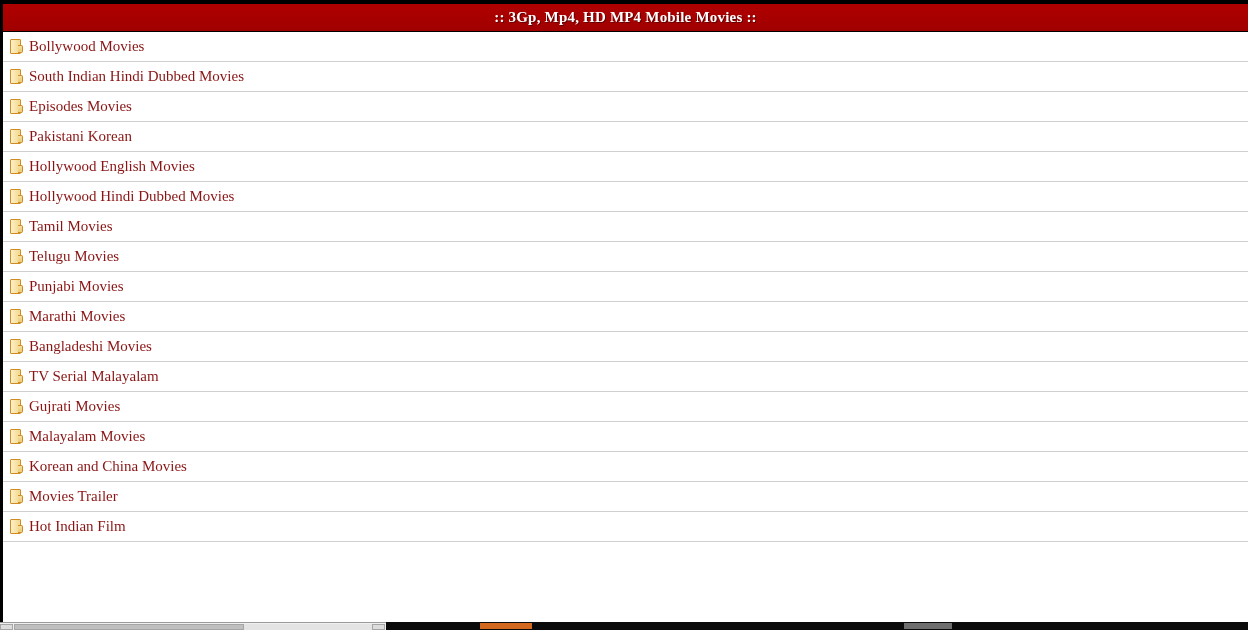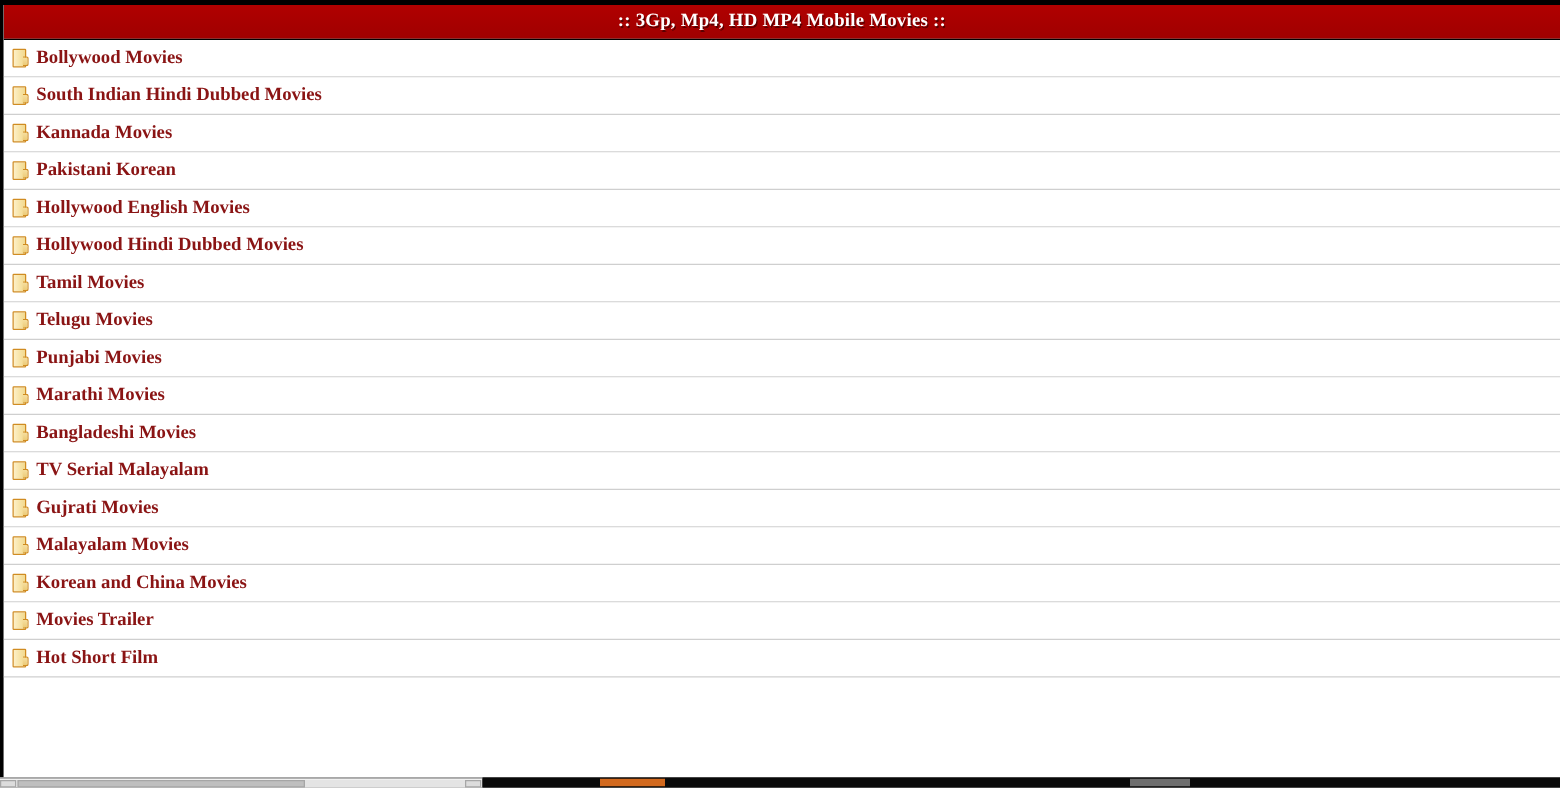--- a/index.html
+++ b/index.html
@@ -92,21 +92,21 @@
     box-sizing: border-box;
     background: #ffffff;
   }
   .category-link {
     display: flex;
     align-items: center;
     text-decoration: none;
     color: #8a1414;
     font-family: "Liberation Serif", "DejaVu Serif", serif;
     font-size: 15px;
-    font-weight: bold;
+    font-weight: normal;
     line-height: 1;
     white-space: nowrap;
   }
 
   
   .folder-icon {
     position: relative;
     display: inline-block;
     width: 13px;
     height: 15px;
@@ -244,21 +244,21 @@
             </span>
             <span>South Indian Hindi Dubbed Movies</span>
           </a>
         </li>
         <li class="category-item">
           <a class="category-link" href="#">
             <span class="folder-icon">
               <span class="sheet"></span>
               <span class="tab"></span>
             </span>
-            <span>Kannada Movies</span>
+            <span>Episodes Movies</span>
           </a>
         </li>
         <li class="category-item">
           <a class="category-link" href="#">
             <span class="folder-icon">
               <span class="sheet"></span>
               <span class="tab"></span>
             </span>
             <span>Pakistani Korean</span>
           </a>
@@ -370,21 +370,21 @@
             </span>
             <span>Movies Trailer</span>
           </a>
         </li>
         <li class="category-item">
           <a class="category-link" href="#">
             <span class="folder-icon">
               <span class="sheet"></span>
               <span class="tab"></span>
             </span>
-            <span>Hot Short Film</span>
+            <span>Hot Indian Film</span>
           </a>
         </li>
       </ul>
 
   </div>
 
   <div class="chrome-bottom">
     <div class="hscrollbar">
       <div class="arrow-left"></div>
       <div class="track"></div>

